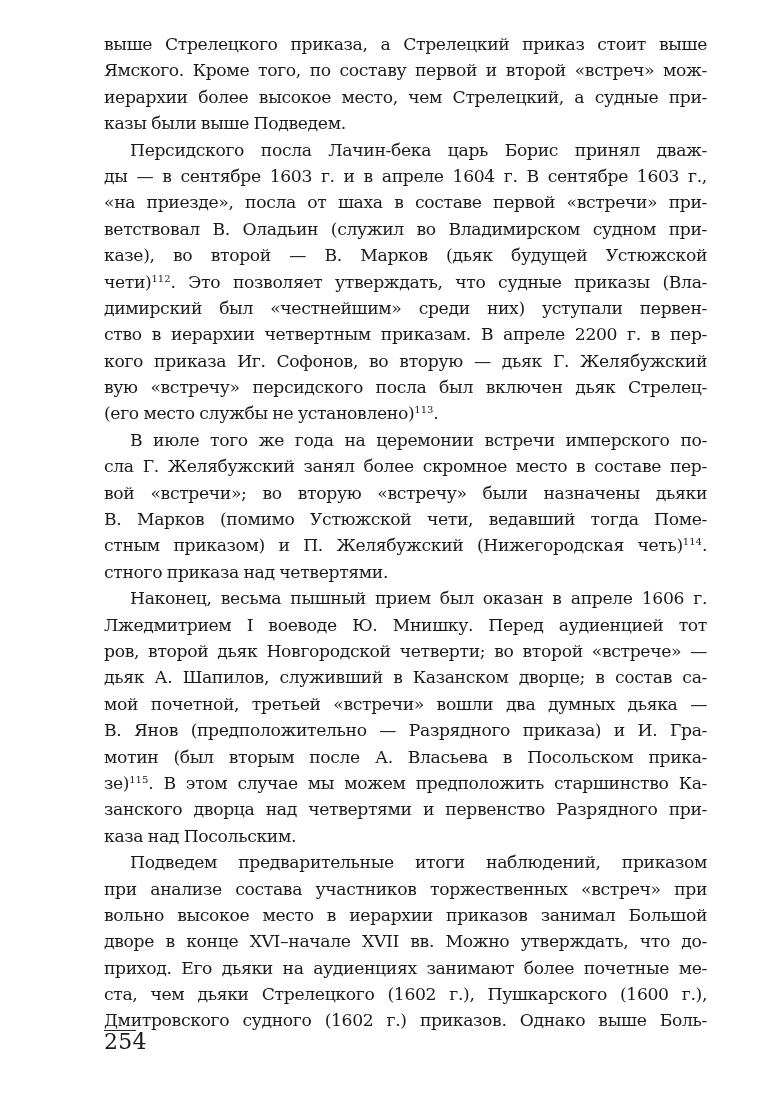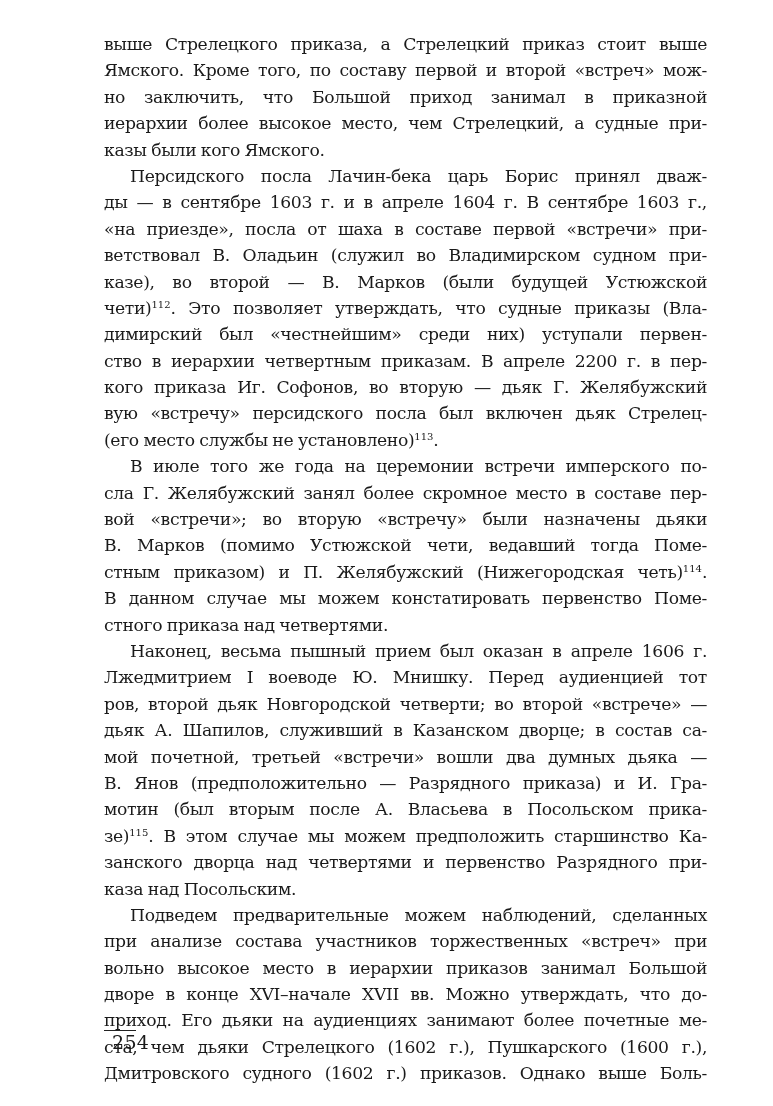--- a/index.html
+++ b/index.html
@@ -12,60 +12,58 @@
   .page { position: absolute; left: 104px; top: 31px; width: 603px; }
   .line {
     height: 26.4px; line-height: 26.4px; font-size: 17.2px;
     white-space: nowrap; text-align: justify; text-align-last: justify;
     letter-spacing: -0.35px; word-spacing: -0.5px;
   }
   .line.last { text-align-last: left; }
   .line.indent { padding-left: 26px; }
   sup { font-size: 10px; line-height: 0; vertical-align: 6px; letter-spacing: 0; }
   .rule { position: absolute; left: 104px; top: 1030px; width: 32px; height: 0; border-top: 1.2px solid #222; }
-  .pagenum { position: absolute; left: 112px; top: 1032px; font-size: 19px; line-height: 20px; letter-spacing: 0.3px; }
+  .pagenum { position: absolute; left: 104px; top: 1032px; font-size: 22px; line-height: 20px; letter-spacing: 0.3px; }
 </style>
 </head>
 <body>
 
 <div class="page" id="body">
     <div class="line"><span>выше Стрелецкого приказа, а Стрелецкий приказ стоит выше</span></div>
     <div class="line"><span>Ямского. Кроме того, по составу первой и второй «встреч» мож-</span></div>
-    <div class="line"><span>но заключить, что Большой приход занимал в приказной</span></div>
     <div class="line"><span>иерархии более высокое место, чем Стрелецкий, а судные при-</span></div>
-    <div class="line last"><span>казы были кого Ямского.</span></div>
+    <div class="line last"><span>казы были выше Подведем.</span></div>
     <div class="line indent"><span>Персидского посла Лачин-бека царь Борис принял дваж-</span></div>
     <div class="line"><span>ды — в сентябре 1603 г. и в апреле 1604 г. В сентябре 1603 г.,</span></div>
     <div class="line"><span>«на приезде», посла от шаха в составе первой «встречи» при-</span></div>
     <div class="line"><span>ветствовал В. Оладьин (служил во Владимирском судном при-</span></div>
-    <div class="line"><span>казе), во второй — В. Марков (были будущей Устюжской</span></div>
+    <div class="line"><span>казе), во второй — В. Марков (дьяк будущей Устюжской</span></div>
     <div class="line"><span>чети)</span><sup>112</sup><span>. Это позволяет утверждать, что судные приказы (Вла-</span></div>
     <div class="line"><span>димирский был «честнейшим» среди них) уступали первен-</span></div>
     <div class="line"><span>ство в иерархии четвертным приказам. В апреле 2200 г. в пер-</span></div>
     <div class="line"><span>кого приказа Иг. Софонов, во вторую — дьяк Г. Желябужский</span></div>
     <div class="line"><span>вую «встречу» персидского посла был включен дьяк Стрелец-</span></div>
     <div class="line last"><span>(его место службы не установлено)</span><sup>113</sup><span>.</span></div>
     <div class="line indent"><span>В июле того же года на церемонии встречи имперского по-</span></div>
     <div class="line"><span>сла Г. Желябужский занял более скромное место в составе пер-</span></div>
     <div class="line"><span>вой «встречи»; во вторую «встречу» были назначены дьяки</span></div>
     <div class="line"><span>В. Марков (помимо Устюжской чети, ведавший тогда Поме-</span></div>
     <div class="line"><span>стным приказом) и П. Желябужский (Нижегородская четь)</span><sup>114</sup><span>.</span></div>
-    <div class="line"><span>В данном случае мы можем констатировать первенство Поме-</span></div>
     <div class="line last"><span>стного приказа над четвертями.</span></div>
     <div class="line indent"><span>Наконец, весьма пышный прием был оказан в апреле 1606 г.</span></div>
     <div class="line"><span>Лжедмитрием I воеводе Ю. Мнишку. Перед аудиенцией тот</span></div>
     <div class="line"><span>ров, второй дьяк Новгородской четверти; во второй «встрече» —</span></div>
     <div class="line"><span>дьяк А. Шапилов, служивший в Казанском дворце; в состав са-</span></div>
     <div class="line"><span>мой почетной, третьей «встречи» вошли два думных дьяка —</span></div>
     <div class="line"><span>В. Янов (предположительно — Разрядного приказа) и И. Гра-</span></div>
     <div class="line"><span>мотин (был вторым после А. Власьева в Посольском прика-</span></div>
     <div class="line"><span>зе)</span><sup>115</sup><span>. В этом случае мы можем предположить старшинство Ка-</span></div>
     <div class="line"><span>занского дворца над четвертями и первенство Разрядного при-</span></div>
     <div class="line last"><span>каза над Посольским.</span></div>
-    <div class="line indent"><span>Подведем предварительные можем наблюдений, сделанных</span></div>
+    <div class="line indent"><span>Подведем предварительные итоги наблюдений, приказом</span></div>
     <div class="line"><span>при анализе состава участников торжественных «встреч» при</span></div>
     <div class="line"><span>вольно высокое место в иерархии приказов занимал Большой</span></div>
     <div class="line"><span>дворе в конце XVI–начале XVII вв. Можно утверждать, что до-</span></div>
     <div class="line"><span>приход. Его дьяки на аудиенциях занимают более почетные ме-</span></div>
     <div class="line"><span>ста, чем дьяки Стрелецкого (1602 г.), Пушкарского (1600 г.),</span></div>
     <div class="line"><span>Дмитровского судного (1602 г.) приказов. Однако выше Боль-</span></div>
   </div>
 <div class="rule"></div>
 <div class="pagenum">254</div>
 

